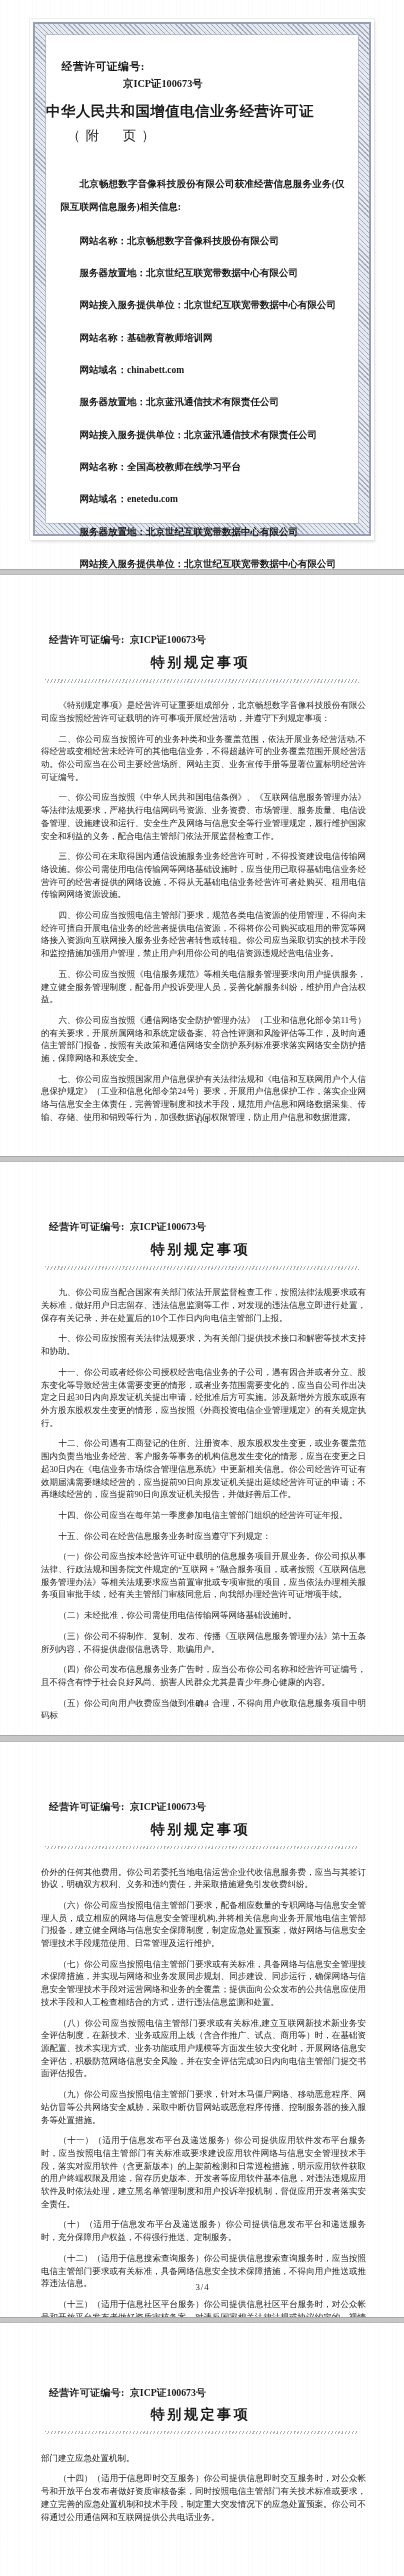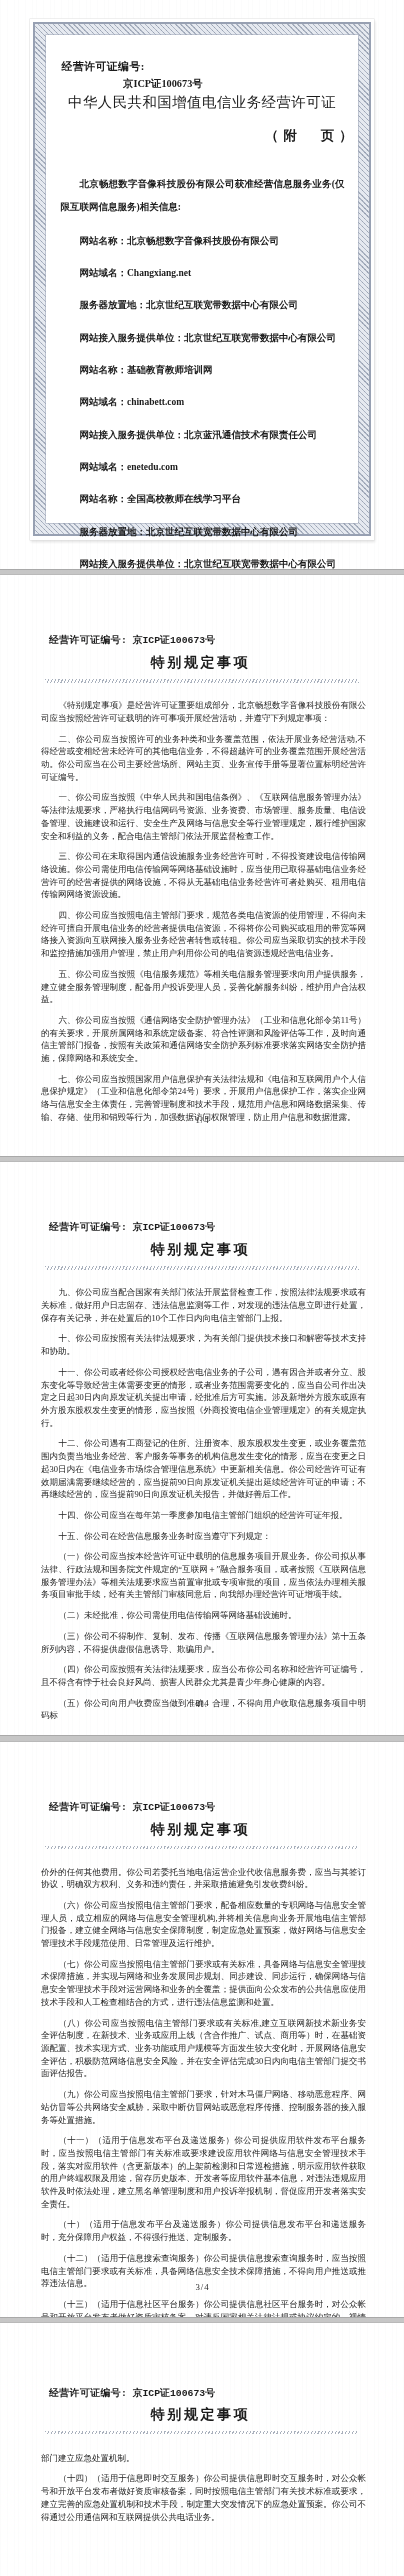--- a/index.html
+++ b/index.html
@@ -20,30 +20,30 @@
   .cert-frame{position:absolute;left:4.1px;right:4.1px;top:4.1px;bottom:4.1px;
     background:
       repeating-linear-gradient(45deg, rgba(125,135,156,.50) 0 1px, rgba(231,234,241,.92) 1px 3.6px),
       repeating-linear-gradient(-45deg, rgba(125,135,156,.40) 0 1px, rgba(231,234,241,0) 1px 3.6px),
       #dde2ea;
     box-shadow:inset 0 0 0 1px #97a0b2, 0 0 0 1px #97a0b2;}
   .cert-inner{position:absolute;left:12px;right:12px;top:12px;bottom:12px;background:#fff;
     box-shadow:0 0 0 0.5px #97a0b2;}
   .cert-lic-label{position:absolute;top:25px;left:15.5px;font-size:10.8px;font-weight:700;letter-spacing:0.5px;}
   .cert-lic-no{position:absolute;top:42px;left:77px;font-size:10.3px;font-weight:600;}
-  .cert-title{position:absolute;top:58px;left:0;right:0;text-align:center;
-    font-size:14.4px;font-weight:400;letter-spacing:0.5px;}
-  .cert-subtitle{position:absolute;top:92px;left:0;right:0;text-align:right;
-    font-size:13.4px;font-weight:700;letter-spacing:5.2px;}
+  .cert-title{position:absolute;top:67px;left:0;right:0;text-align:left;
+    font-size:14.4px;font-weight:700;letter-spacing:0.5px;}
+  .cert-subtitle{position:absolute;top:92px;left:0;right:0;text-align:left;
+    font-size:13.4px;font-weight:400;letter-spacing:5.2px;padding-left:21px;}
   .cert-body{position:absolute;top:138px;left:14.4px;right:13.4px;font-size:9.5px;line-height:23px;}
   .cert-intro{margin:0 0 11.3px 0;text-indent:2em;font-weight:600;text-align:justify;}
   .cert-entry{margin:0 0 9.3px 0;text-indent:2em;font-weight:600;text-align:justify;}
 
   
-  .prov-header{position:absolute;top:59px;left:49px;font-size:9.8px;white-space:nowrap;font-family:Liberation Mono, monospace;}
+  .prov-header{position:absolute;top:59px;left:49px;font-size:9.8px;white-space:nowrap;}
   .prov-header .lbl{font-weight:700;letter-spacing:0.5px;}
   .prov-header .num{margin-left:5.2px;font-weight:600;}
   .prov-title{position:absolute;top:79px;left:0;right:4px;text-align:center;
     font-size:14px;font-weight:700;letter-spacing:2.6px;}
   .zigzag{position:absolute;top:104px;left:45px;width:314px;height:3.6px;opacity:.75;
     background:repeating-linear-gradient(115deg,#8d97a7 0 1px,transparent 1px 3.1px);}
   .prov-body{position:absolute;top:116px;left:33px;right:31px;
     font-size:8.5px;line-height:12.7px;text-align:justify;}
   .prov-body p{margin:8px;text-indent:2.05em;}
   .prov-body p.cont{text-indent:0;}
@@ -58,28 +58,28 @@
   <div class="cert-scan">
     <div class="cert-frame">
       <div class="cert-inner">
         <div class="cert-lic-label">经营许可证编号:</div>
         <div class="cert-lic-no">京ICP证100673号</div>
         <div class="cert-title">中华人民共和国增值电信业务经营许可证</div>
         <div class="cert-subtitle">（附　页）</div>
         <div class="cert-body">
           <p class="cert-intro">北京畅想数字音像科技股份有限公司获准经营信息服务业务(仅限互联网信息服务)相关信息:</p>
           <p class="cert-entry"><span>网站名称：</span><span>北京畅想数字音像科技股份有限公司</span></p>
-          <p class="cert-entry"><span>网站域名：</span><span>Changxiang.net</span></p>
           <p class="cert-entry"><span>服务器放置地：</span><span>北京世纪互联宽带数据中心有限公司</span></p>
           <p class="cert-entry"><span>网站接入服务提供单位：</span><span>北京世纪互联宽带数据中心有限公司</span></p>
           <p class="cert-entry"><span>网站名称：</span><span>基础教育教师培训网</span></p>
           <p class="cert-entry"><span>网站域名：</span><span>chinabett.com</span></p>
+          <p class="cert-entry"><span>服务器放置地：</span><span>北京蓝汛通信技术有限责任公司</span></p>
           <p class="cert-entry"><span>网站接入服务提供单位：</span><span>北京蓝汛通信技术有限责任公司</span></p>
+          <p class="cert-entry"><span>网站名称：</span><span>全国高校教师在线学习平台</span></p>
           <p class="cert-entry"><span>网站域名：</span><span>enetedu.com</span></p>
-          <p class="cert-entry"><span>网站名称：</span><span>全国高校教师在线学习平台</span></p>
           <p class="cert-entry"><span>服务器放置地：</span><span>北京世纪互联宽带数据中心有限公司</span></p>
           <p class="cert-entry"><span>网站接入服务提供单位：</span><span>北京世纪互联宽带数据中心有限公司</span></p>
         </div>
       </div>
     </div>
   </div>
 </div>
 
 <div class="divider"></div>
 
@@ -113,21 +113,21 @@
   <div class="prov-body">
     <p>九、你公司应当配合国家有关部门依法开展监督检查工作，按照法律法规要求或有关标准，做好用户日志留存、违法信息监测等工作，对发现的违法信息立即进行处置，保存有关记录，并在处置后的10个工作日内向电信主管部门上报。</p>
     <p>十、你公司应按照有关法律法规要求，为有关部门提供技术接口和解密等技术支持和协助。</p>
     <p>十一、你公司或者经你公司授权经营电信业务的子公司，遇有因合并或者分立、股东变化等导致经营主体需要变更的情形，或者业务范围需要变化的，应当自公司作出决定之日起30日内向原发证机关提出申请，经批准后方可实施。涉及新增外方股东或原有外方股东股权发生变更的情形，应当按照《外商投资电信企业管理规定》的有关规定执行。</p>
     <p>十二、你公司遇有工商登记的住所、注册资本、股东股权发生变更，或业务覆盖范围内负责当地业务经营、客户服务等事务的机构信息发生变化的情形，应当在变更之日起30日内在《电信业务市场综合管理信息系统》中更新相关信息。你公司经营许可证有效期届满需要继续经营的，应当提前90日向原发证机关提出延续经营许可证的申请；不再继续经营的，应当提前90日向原发证机关报告，并做好善后工作。</p>
     <p>十四、你公司应当在每年第一季度参加电信主管部门组织的经营许可证年报。</p>
     <p>十五、你公司在经营信息服务业务时应当遵守下列规定：</p>
     <p>（一）你公司应当按本经营许可证中载明的信息服务项目开展业务。你公司拟从事法律、行政法规和国务院文件规定的“互联网＋”融合服务项目，或者按照《互联网信息服务管理办法》等相关法规要求应当前置审批或专项审批的项目，应当依法办理相关服务项目审批手续，经有关主管部门审核同意后，向我部办理经营许可证增项手续。</p>
     <p>（二）未经批准，你公司需使用电信传输网等网络基础设施时。</p>
     <p>（三）你公司不得制作、复制、发布、传播《互联网信息服务管理办法》第十五条所列内容，不得提供虚假信息诱导、欺骗用户。</p>
-    <p>（四）你公司应按照有关法律法规要求，应当公布你公司名称和经营许可证编号，且不得含有悖于社会良好风尚、损害人民群众尤其是青少年身心健康的内容。</p>
+    <p>（四）你公司发布信息服务业务广告时，应当公布你公司名称和经营许可证编号，且不得含有悖于社会良好风尚、损害人民群众尤其是青少年身心健康的内容。</p>
     <p>（五）你公司向用户收费应当做到准确、合理，不得向用户收取信息服务项目中明码标</p>
   </div>
   <div class="page-no f2">2/4</div>
 </div>
 
 <div class="divider"></div>
 
 <div class="page page4">
   <div class="prov-header">
     <span class="lbl">经营许可证编号:</span><span class="num">京ICP证100673号</span>

